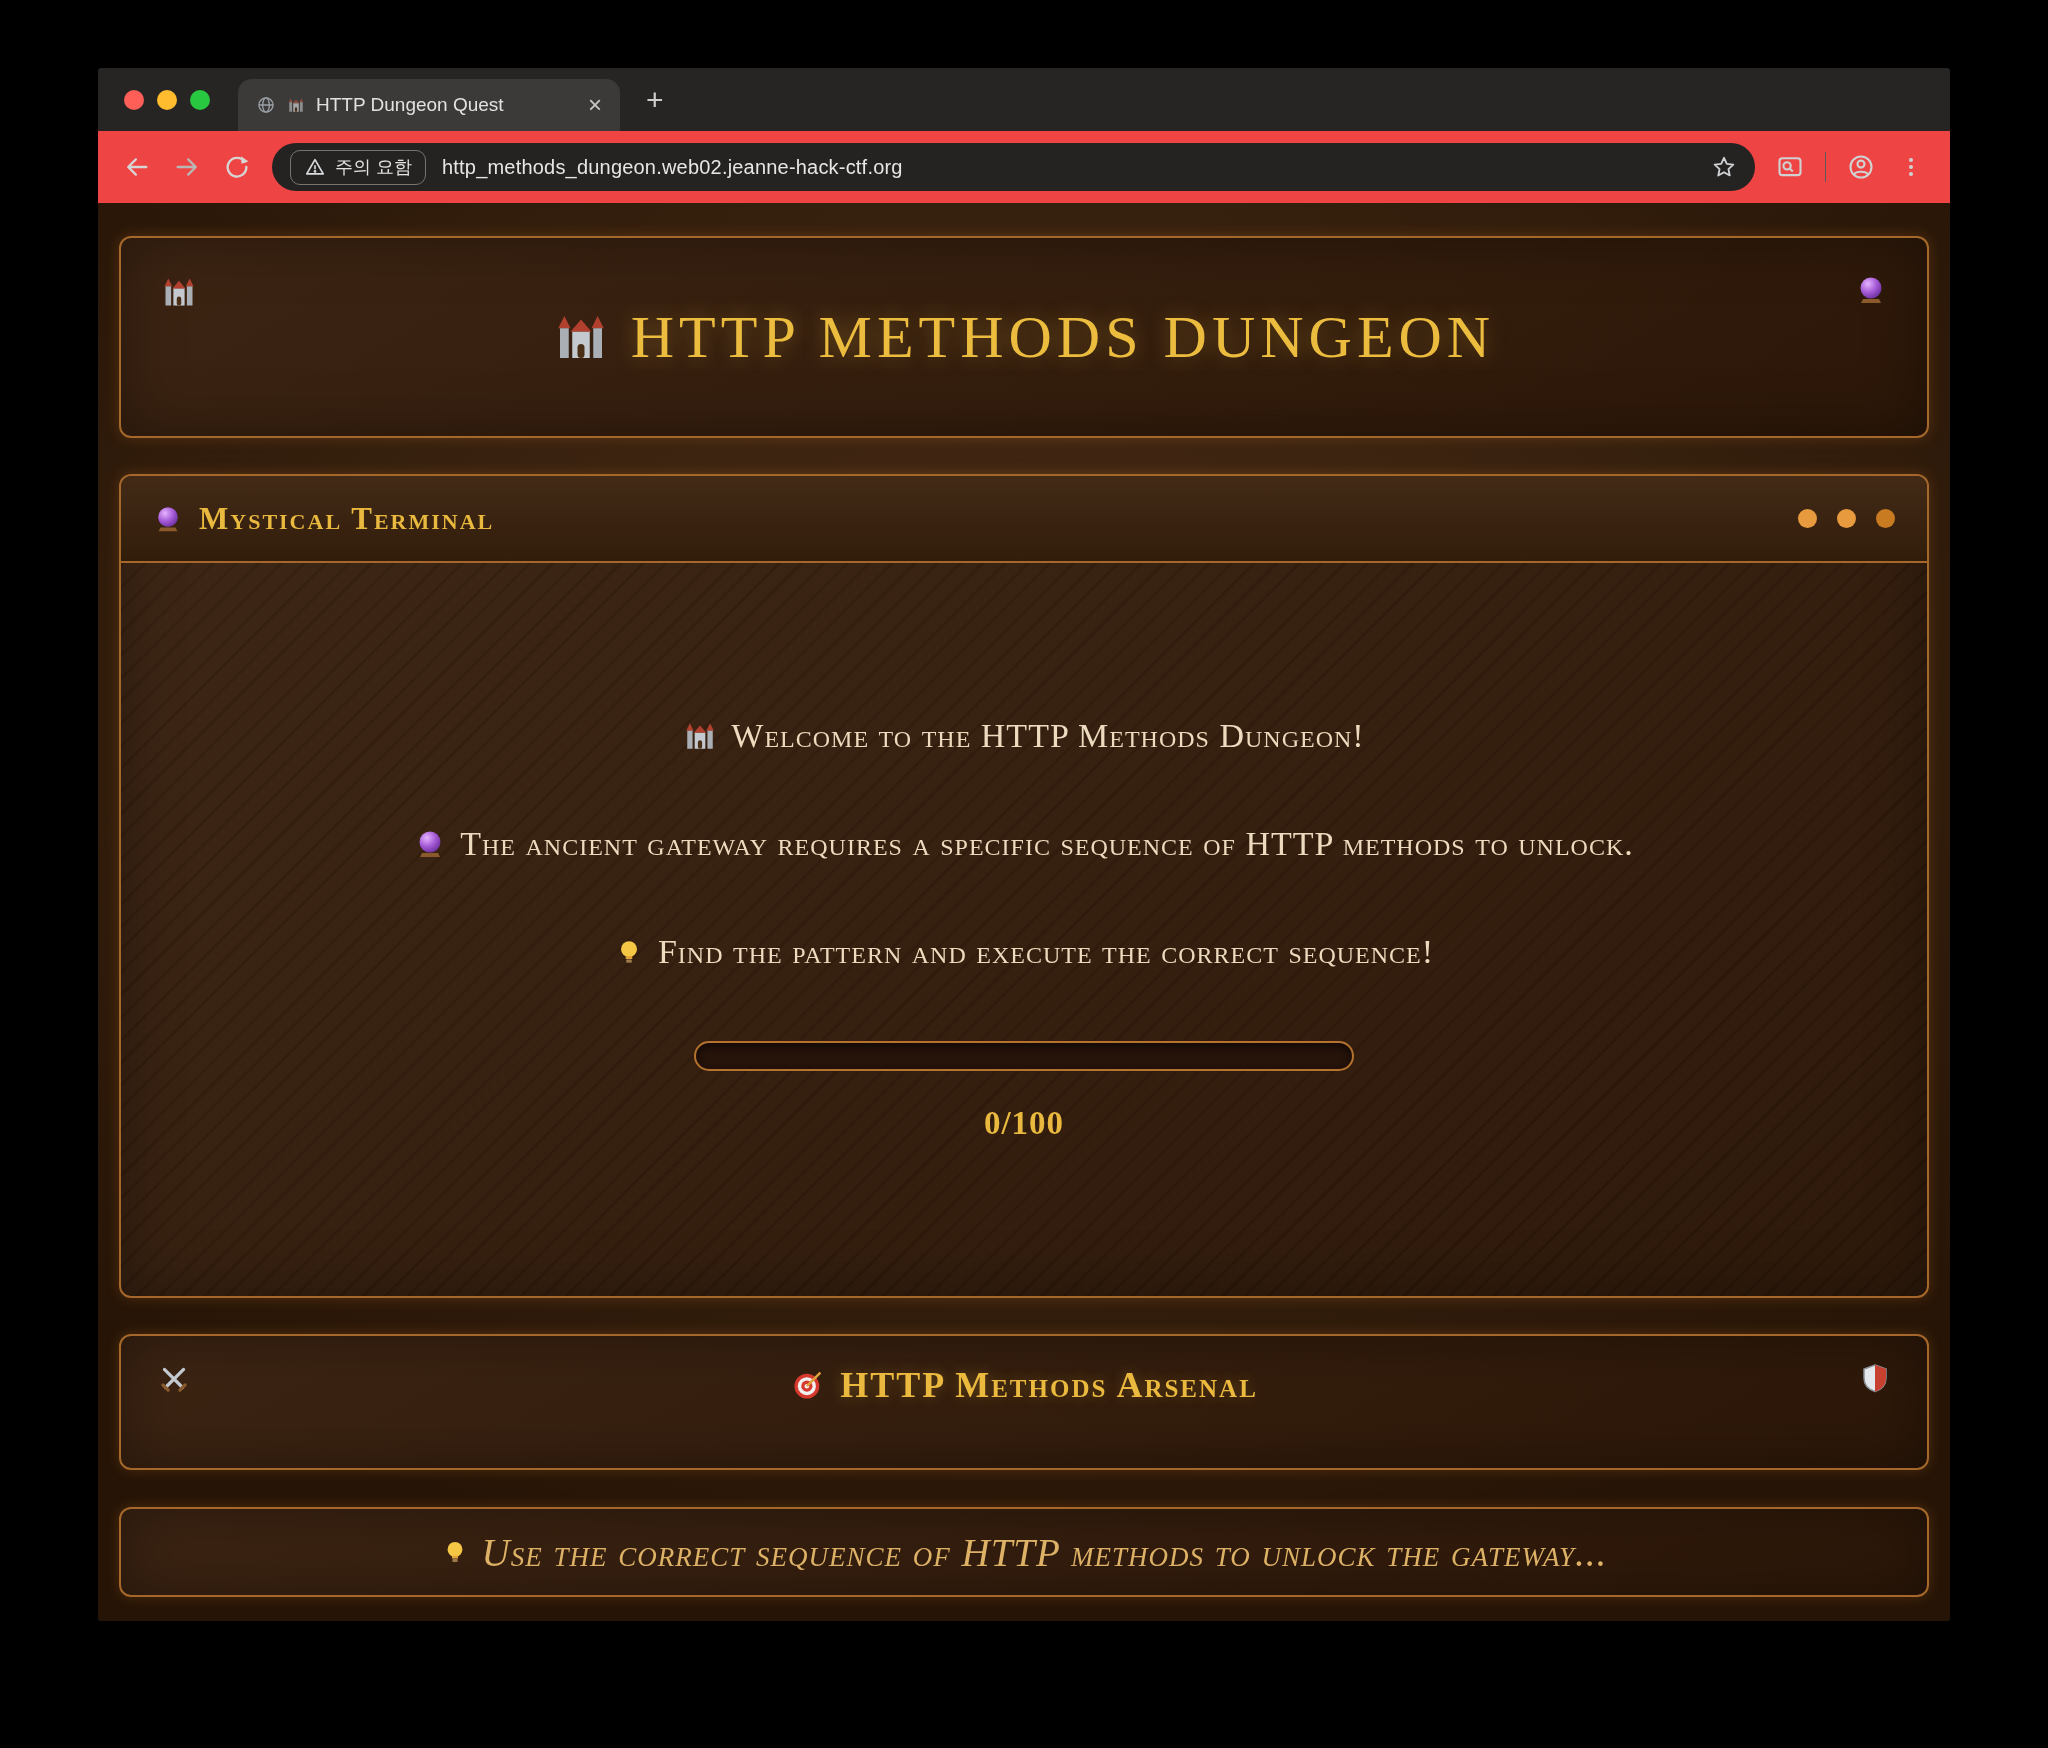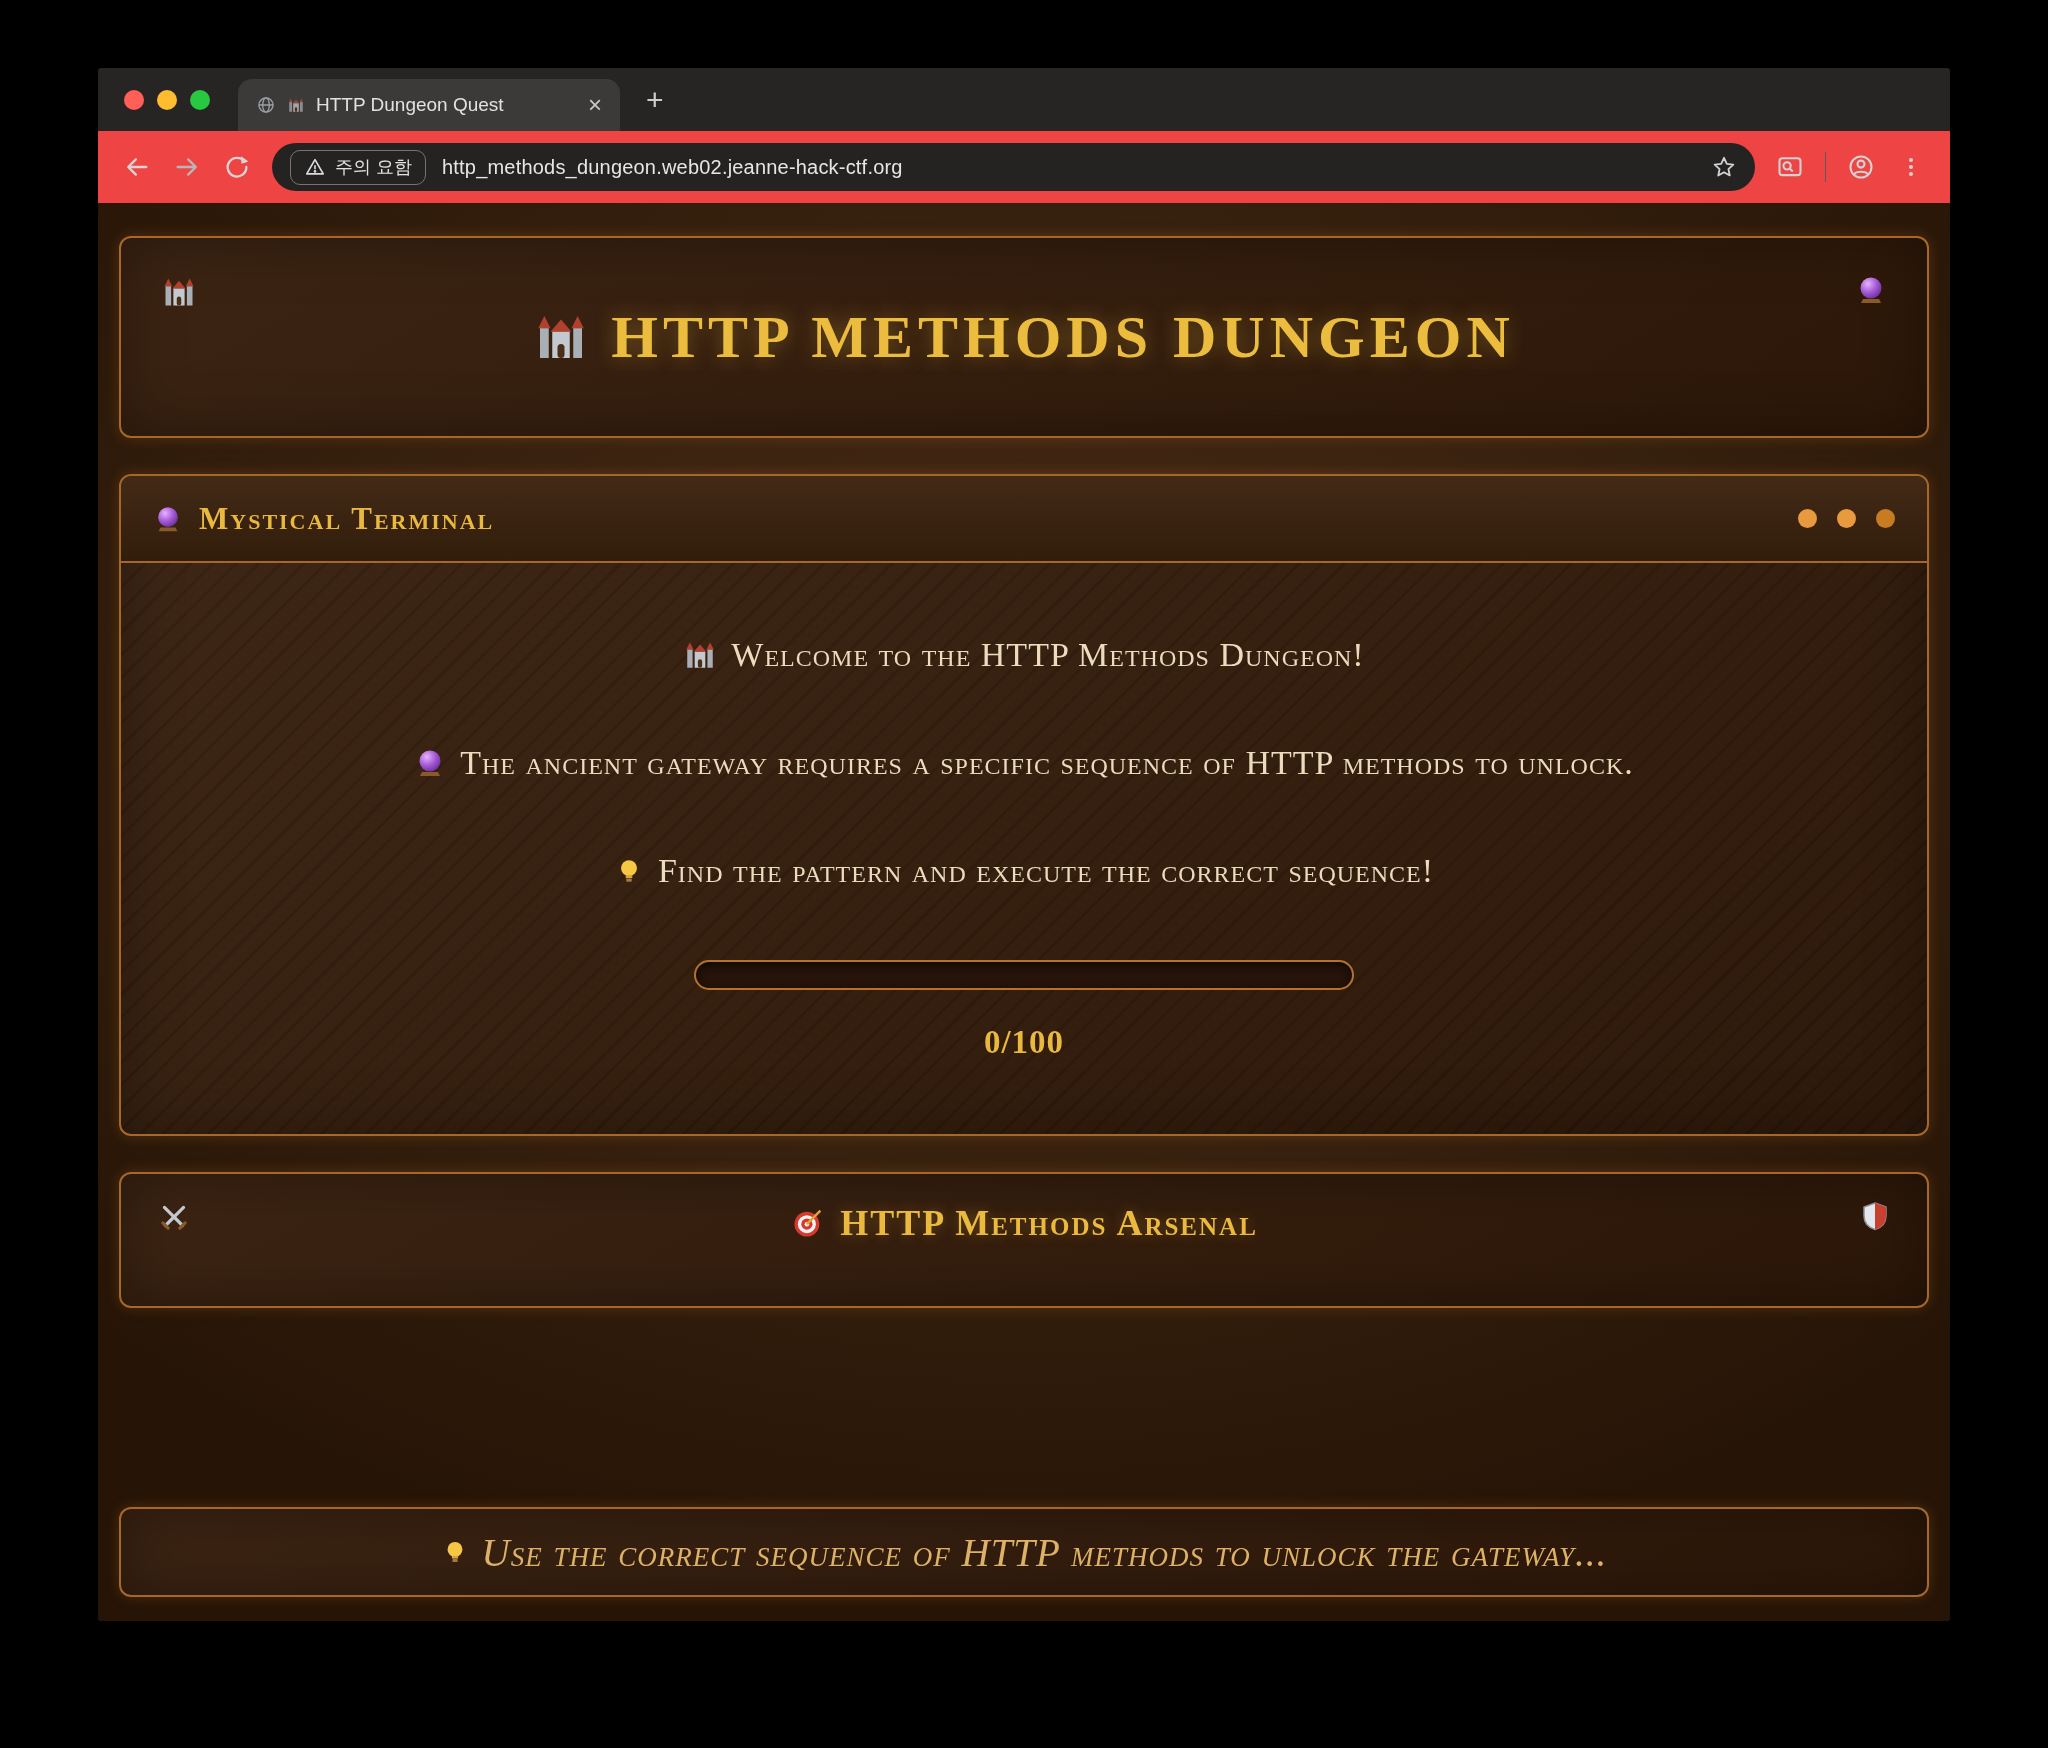--- a/index.html
+++ b/index.html
@@ -51,26 +51,26 @@
     border:2px solid #a5672a; border-radius:12px;
     background:linear-gradient(150deg, #3c2413 0%, #2c1708 100%);
     box-shadow:0 0 14px rgba(217,134,48,.22), inset 0 0 60px rgba(0,0,0,.35);
   }
 
   .hdr { height:202px; position:relative; display:flex; flex-direction:column;
     align-items:center; justify-content:center; gap:16px; flex:none; }
   .hdr .corner { position:absolute; top:36px; }
   .hdr .corner.l { left:40px; } .hdr .corner.r { right:40px; }
   .page-title { display:flex; align-items:center; gap:22px;
-    font-size:60px; font-weight:bold; color:#ecbc3f; letter-spacing:5px;
+    font-size:60px; font-weight:normal; color:#ecbc3f; letter-spacing:5px;
     text-shadow:0 0 20px rgba(236,188,63,.35); white-space:nowrap; }
   .page-subtitle { font-size:29px; font-style:italic; font-variant:small-caps;
     color:#c9964f; letter-spacing:2px; }
 
-  .terminal { height:662px; display:flex; flex-direction:column; overflow:hidden; flex:none; }
+  .terminal { height:824px; display:flex; flex-direction:column; overflow:hidden; flex:none; }
   .t-head { height:87px; flex:none; background:linear-gradient(#422a16,#321d0b);
     border-bottom:2px solid #a5672a; border-radius:10px 10px 0 0;
     display:flex; align-items:center; padding:0 32px; gap:16px; }
   .t-title { font-size:31px; font-weight:bold; font-variant:small-caps;
     color:#e9b83e; letter-spacing:2px; }
   .t-dots { margin-left:auto; display:flex; gap:20px; }
   .dot { width:19px; height:19px; border-radius:50%; }
   .dot.d1{background:#e89a3f;} .dot.d2{background:#e89a3f;} .dot.d3{background:#c97b22;}
   .t-body { flex:1; display:flex; flex-direction:column; align-items:center; justify-content:center;
     background:repeating-linear-gradient(135deg, rgba(0,0,0,.07) 0 3px, rgba(255,255,255,.012) 3px 16px); }

